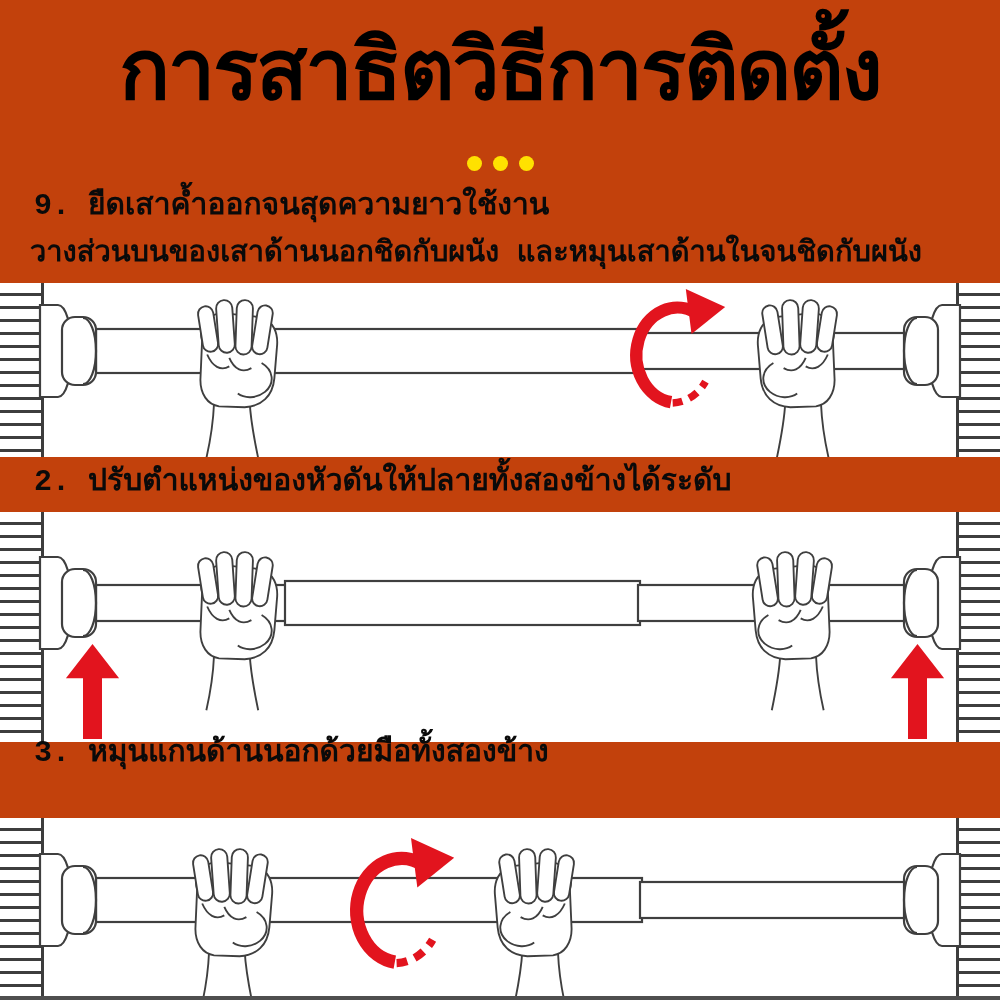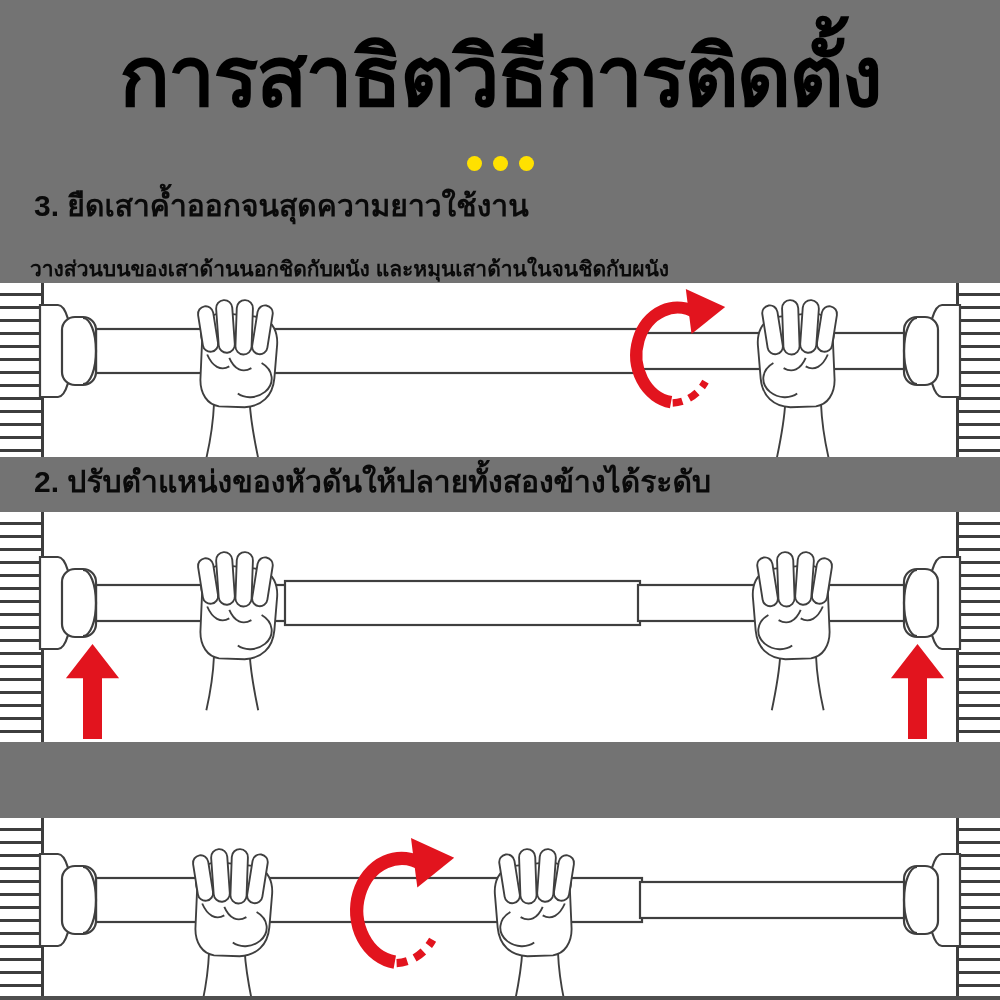--- a/index.html
+++ b/index.html
@@ -1,19 +1,19 @@
 <!DOCTYPE html>
 <html><head>
 <meta charset="utf-8">
 <style>
   html,body{margin:0;padding:0;background:#fff;}
   .page{
     position:relative;width:1000px;height:1000px;margin:0 auto;
-    background:#737373;overflow:hidden;
-    font-family:Liberation Sans, sans-serif;
+    background:#c2410c;overflow:hidden;
+    font-family:Liberation Mono, monospace;
     color:#0a0a0a;
   }
   .title{
     position:absolute;top:2px;left:0;right:0;height:150px;line-height:150px;
     text-align:center;font-size:84px;font-weight:900;letter-spacing:-2px;
     color:#000;white-space:nowrap;
   }
   .dots{
     position:absolute;top:153px;left:0;right:0;height:20px;
     display:flex;justify-content:center;align-items:center;gap:11px;
@@ -84,22 +84,22 @@
 
   <div class="title">การสาธิตวิธีการติดตั้ง</div>
 
   <div class="dots">
     <span class="dot"></span>
     <span class="dot"></span>
     <span class="dot"></span>
   </div>
 
   <div class="step step-1">
-    <div>3. ยืดเสาค้ำออกจนสุดความยาวใช้งาน</div>
-    <div style="margin-left:-4px;font-size:21px;margin-top:15px;">วางส่วนบนของเสาด้านนอกชิดกับผนัง และหมุนเสาด้านในจนชิดกับผนัง</div>
+    <div>9. ยืดเสาค้ำออกจนสุดความยาวใช้งาน</div>
+    <div style="margin-left:-4px;font-size:29px;">วางส่วนบนของเสาด้านนอกชิดกับผนัง และหมุนเสาด้านในจนชิดกับผนัง</div>
   </div>
 
   <div class="strip strip-1">
     <div class="wall wall-left"></div>
     <div class="wall wall-right"></div>
     <svg class="art" width="1000" height="174" viewBox="0 0 1000 174">
       <rect class="sketch" x="96" y="46" width="541" height="44"></rect>
       <rect class="sketch" x="637" y="50" width="271" height="36"></rect>
       <use href="#endcap" xlink:href="#endcap" transform="translate(36,18)"></use>
       <use href="#endcap" xlink:href="#endcap" transform="translate(964,18) scale(-1,1)"></use>
@@ -123,20 +123,21 @@
       <use href="#endcap" xlink:href="#endcap" transform="translate(36,41)"></use>
       <use href="#endcap" xlink:href="#endcap" transform="translate(964,41) scale(-1,1)"></use>
       <use href="#fist" xlink:href="#fist" transform="translate(180,35) scale(0.85)"></use>
       <use href="#fist" xlink:href="#fist" transform="translate(850,35) scale(-0.85,0.85)"></use>
       <use href="#uparrow" xlink:href="#uparrow" transform="translate(64,132) scale(0.95)"></use>
       <use href="#uparrow" xlink:href="#uparrow" transform="translate(889,132) scale(0.95)"></use>
     </svg>
   </div>
 
   <div class="step step-3">
+    <div>3. หมุนแกนด้านนอกด้วยมือทั้งสองข้าง</div>
   </div>
 
   <div class="strip strip-3">
     <div class="wall wall-left"></div>
     <div class="wall wall-right"></div>
     <svg class="art" width="1000" height="182" viewBox="0 0 1000 182">
       <rect class="sketch" x="96" y="60" width="546" height="44"></rect>
       <rect class="sketch" x="640" y="64" width="268" height="36"></rect>
       <use href="#endcap" xlink:href="#endcap" transform="translate(36,32)"></use>
       <use href="#endcap" xlink:href="#endcap" transform="translate(964,32) scale(-1,1)"></use>

